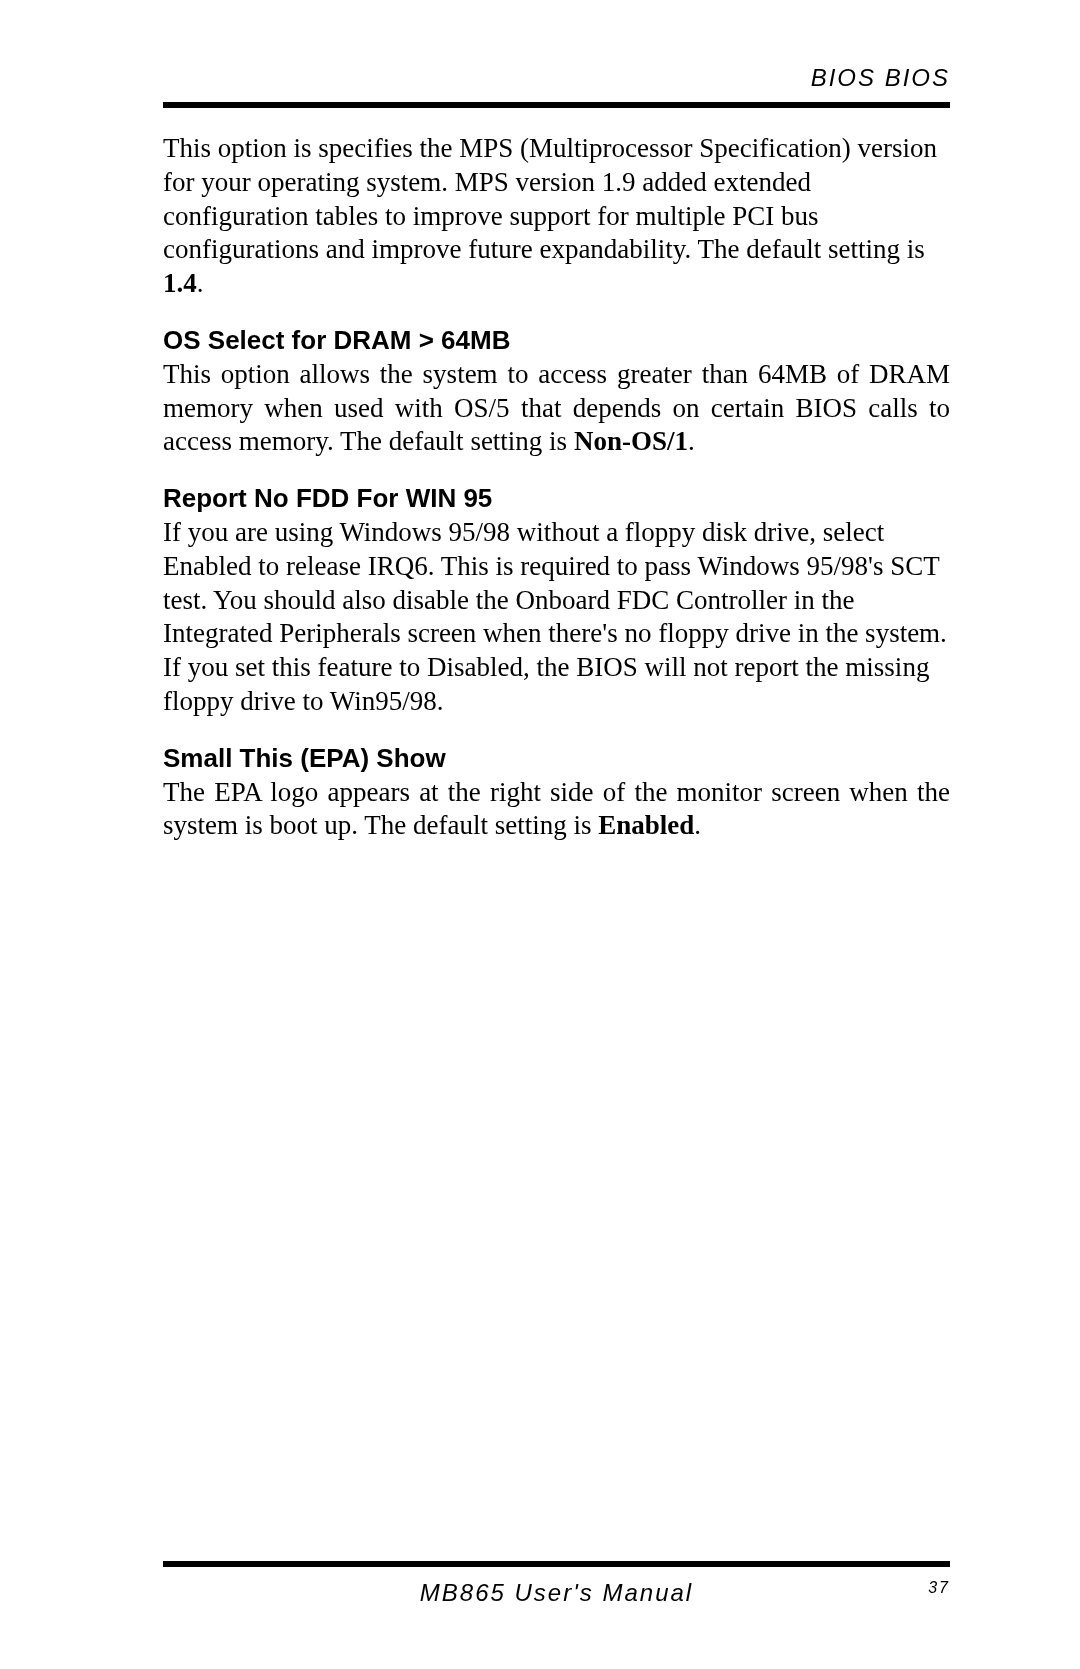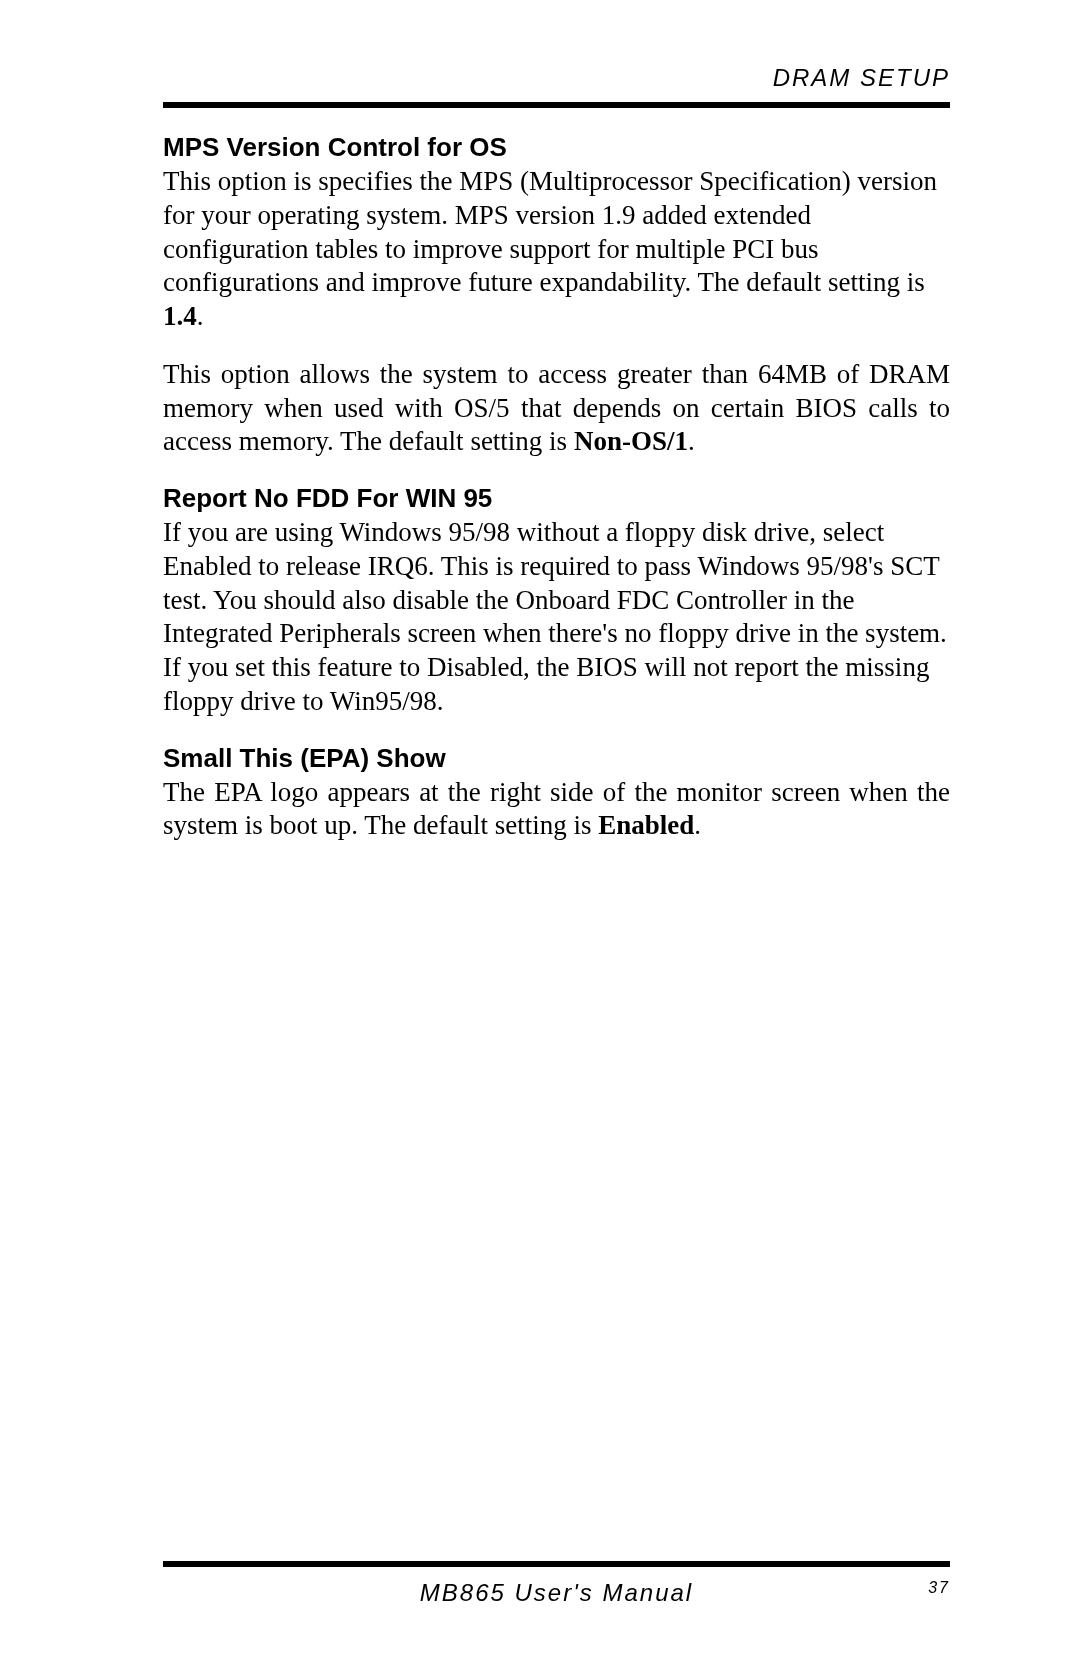--- a/index.html
+++ b/index.html
@@ -85,31 +85,31 @@
       font-family: Arial, Helvetica, sans-serif;
       font-size: 16px;
       letter-spacing: 2px;
     }
   </style>
 </head>
 <body>
 
 <div class="page">
 
-  <div class="header-label">DRAM SETUP</div>
+  <div class="header-label">BIOS BIOS</div>
   <hr class="header-rule">
 
   <div class="section">
-    <div class="section-heading">MPS Version Control for OS</div>
     <div class="section-body">
       <span>This option is specifies the MPS (Multiprocessor Specification) version for your operating system. MPS version 1.9 added extended configuration tables to improve support for multiple PCI bus configurations and improve future expandability. The default setting is </span><span class="bold-italic">1.4</span><span>.</span>
     </div>
   </div>
 
   <div class="section">
+    <div class="section-heading">OS Select for DRAM &gt; 64MB</div>
     <div class="section-body justify">
       <span>This option allows the system to access greater than 64MB of DRAM memory when used with OS/5 that depends on certain BIOS calls to access memory. The default setting is </span><span class="bold-italic">Non-OS/1</span><span>.</span>
     </div>
   </div>
 
   <div class="section">
     <div class="section-heading">Report No FDD For WIN 95</div>
     <div class="section-body">
       <span>If you are using Windows 95/98 without a floppy disk drive, select Enabled to release IRQ6. This is required to pass Windows 95/98's SCT test. You should also disable the Onboard FDC Controller in the Integrated Peripherals screen when there's no floppy drive in the system. If you set this feature to Disabled, the BIOS will not report the missing floppy drive to Win95/98.</span><span class="bold-italic"></span><span></span>
     </div>

